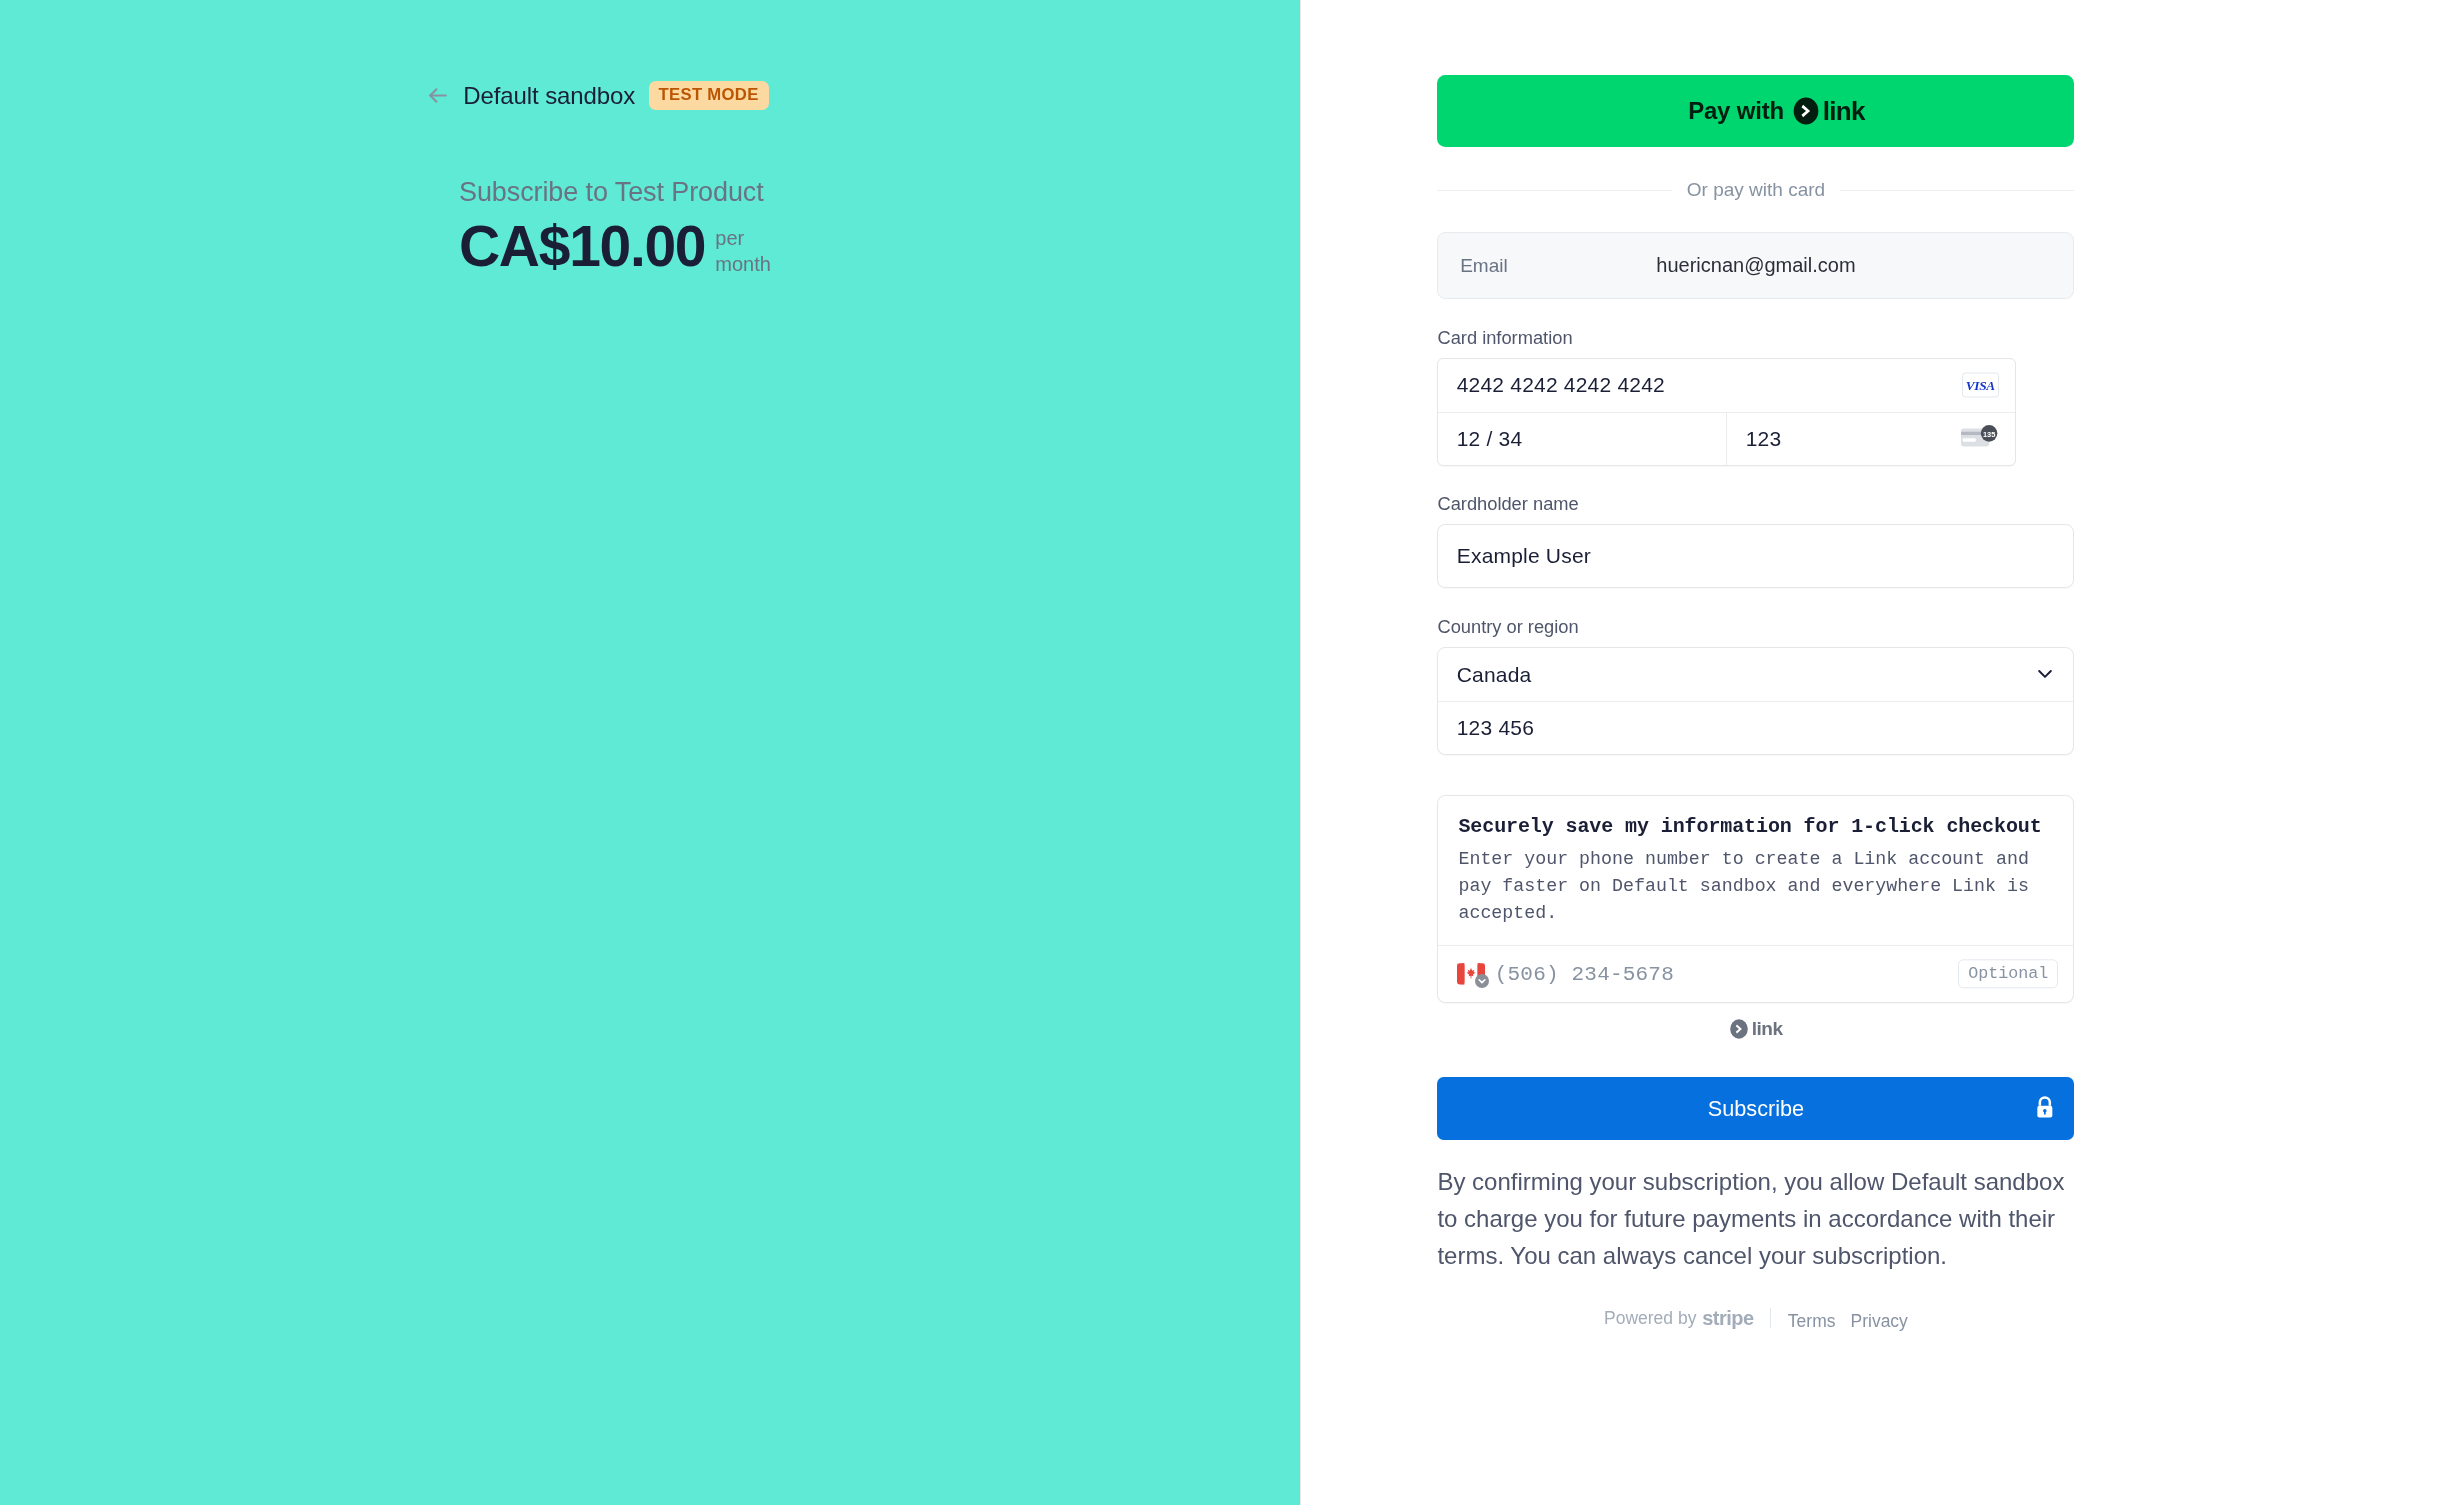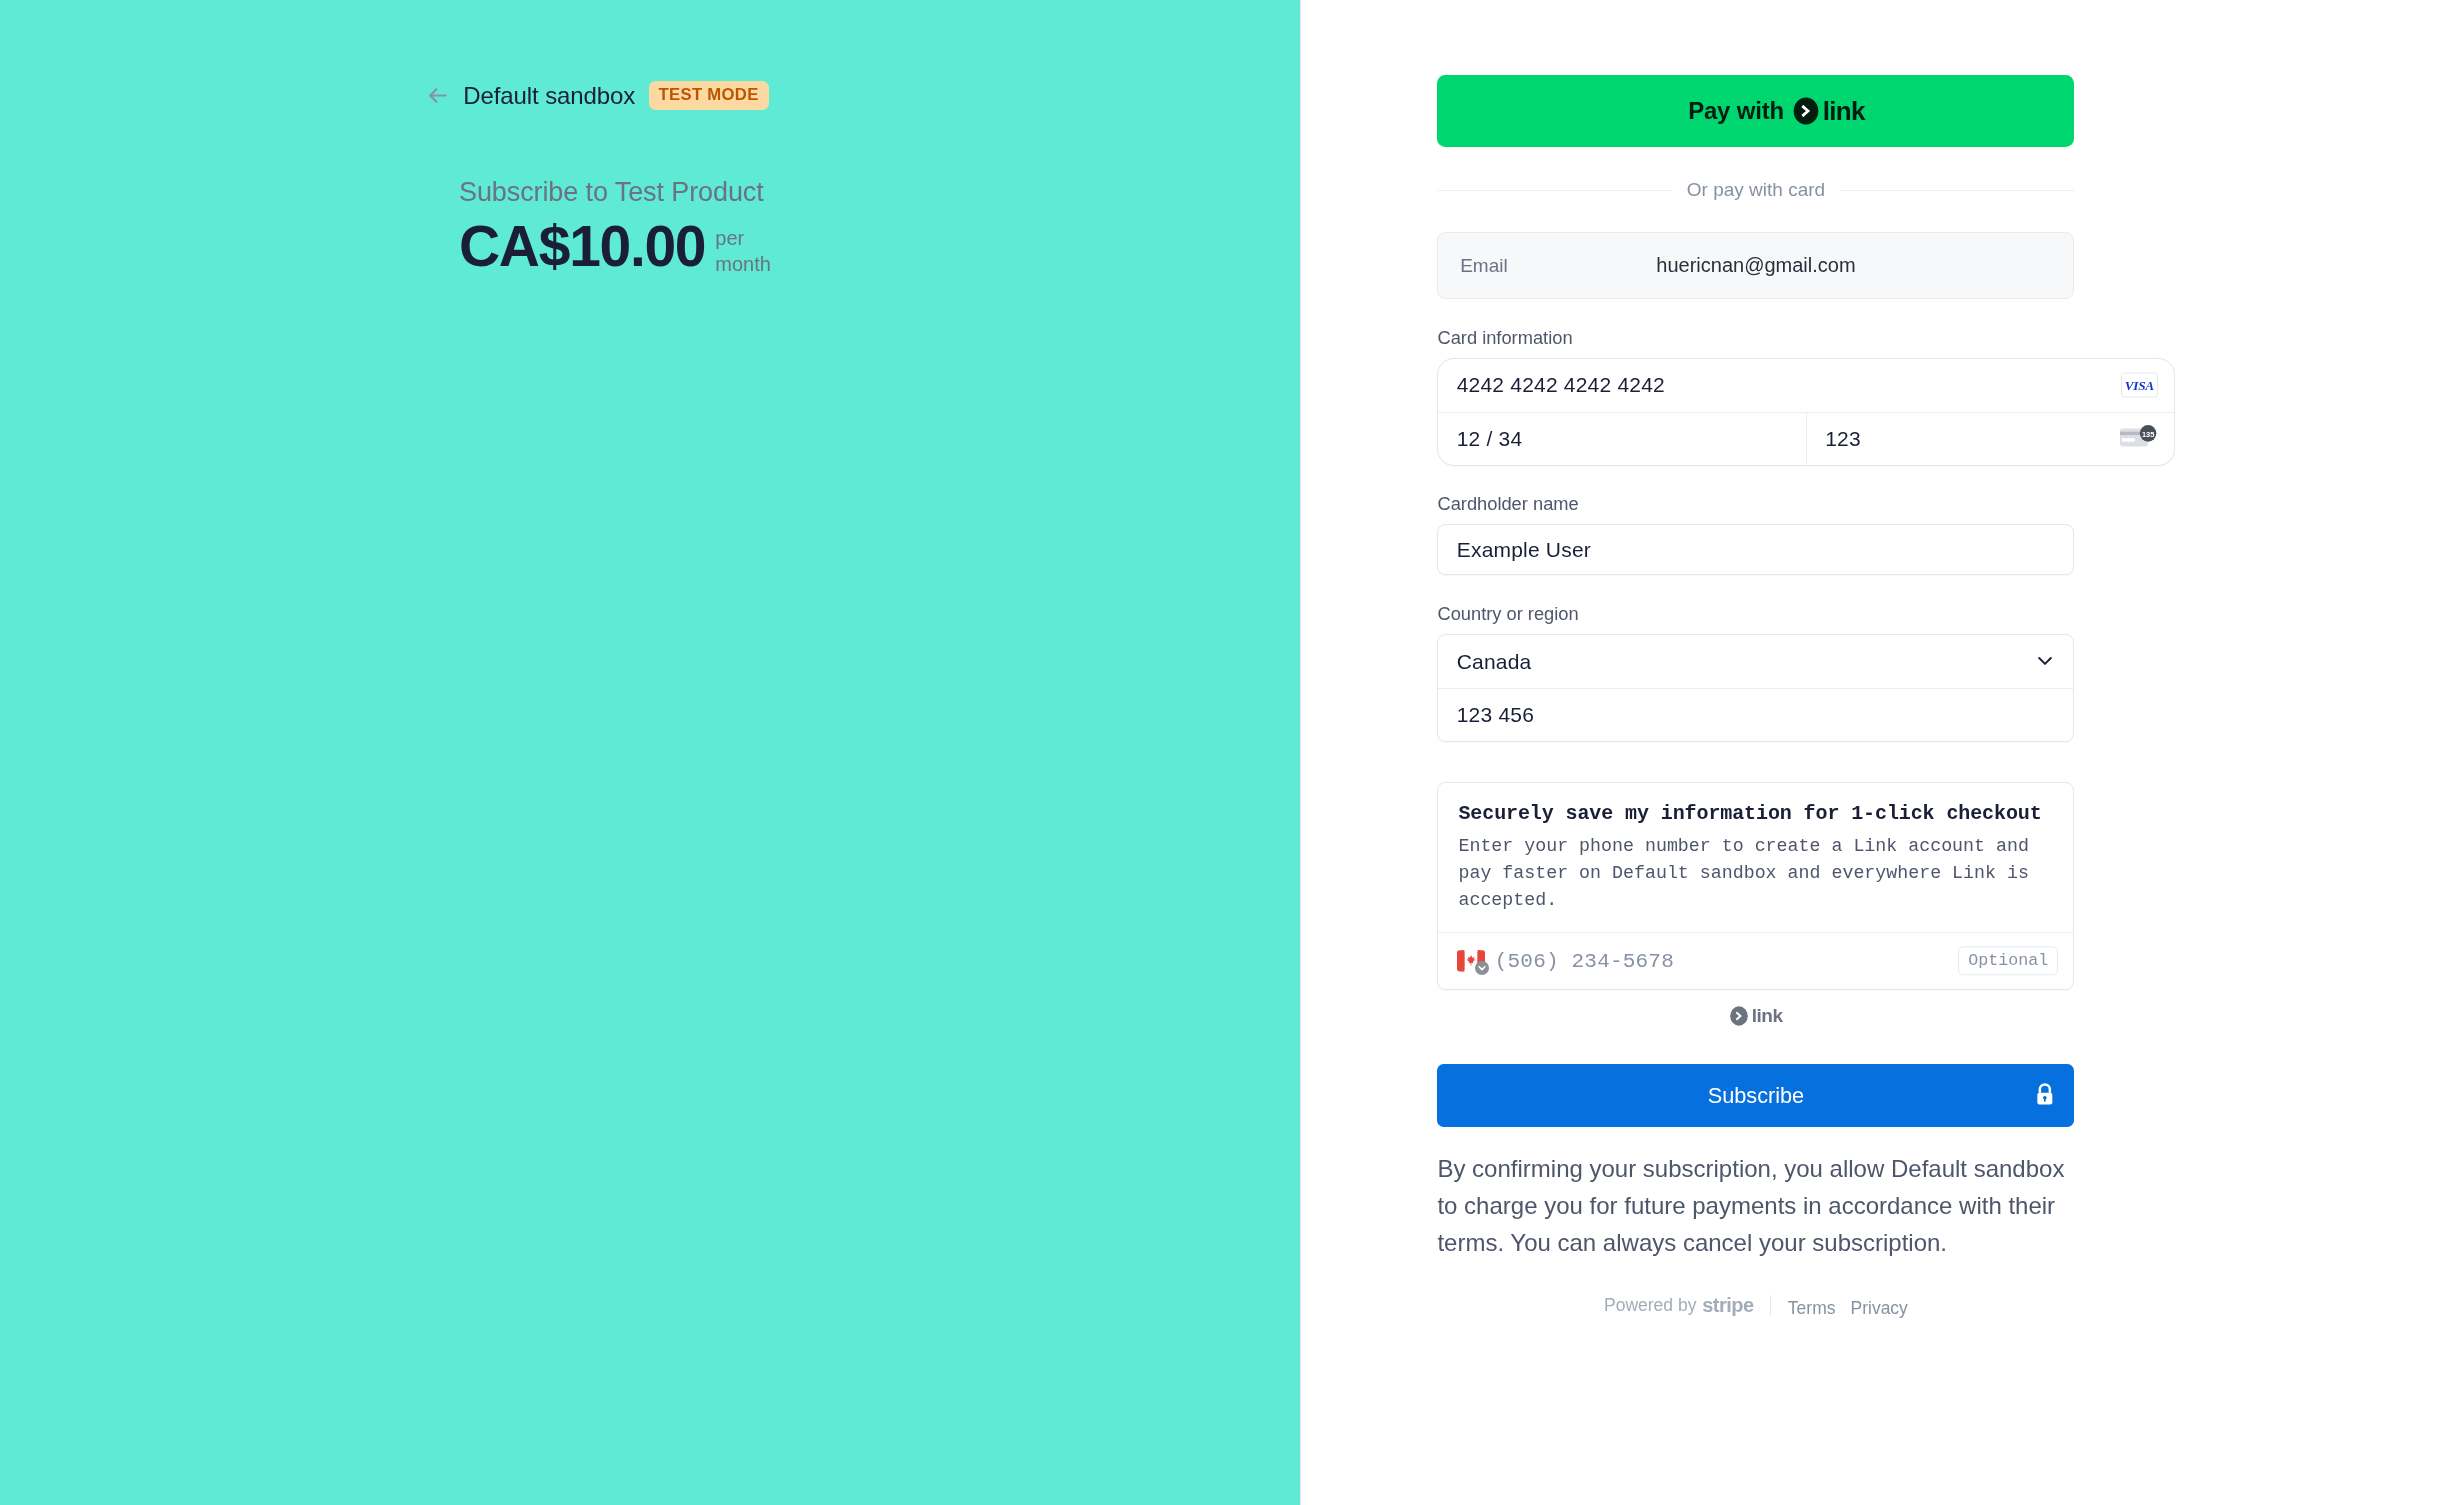--- a/index.html
+++ b/index.html
@@ -83,21 +83,21 @@
   .email-value {
     width: 100%; text-align: center; font-size: 20px; color: #2b2f3a;
   }
 
   .field-label {
     font-size: 18.3px; color: #4f566b; margin-bottom: 9.2px; display: block;
   }
   .group { margin-top: 27.5px; }
 
   .card-group {
-    width: 738px; border: 0.8px solid #e6e6e6; border-radius: 17px;
+    width: 579px; border: 0.8px solid #e6e6e6; border-radius: 6px;
     background: #fff; overflow: hidden;
     box-shadow: 0 0.8px 0.8px rgba(0,0,0,0.03);
     text-align: center;
   }
   .card-row {
     height: 53px; display: flex; align-items: center;
     padding: 0 18.3px; position: relative;
   }
   .split-row { display: flex; height: 53px; border-top: 0.8px solid #ececec; }
   .split-cell {
@@ -113,21 +113,21 @@
     border-radius: 3.3px; display: flex; align-items: center; justify-content: center;
   }
   .visa-text {
     font-family: "Liberation Serif", serif;
     font-size: 13.3px; font-weight: 700; font-style: italic;
     color: #1434cb; letter-spacing: -0.3px;
   }
   .cvc-icon { position: absolute; right: 16.7px; top: 50%; transform: translateY(-50%); }
 
   .single-box {
-    width: 637px; height: 51px; border: 0.8px solid #e6e6e6; border-radius: 8.3px;
+    width: 637px; height: 64px; border: 0.8px solid #e6e6e6; border-radius: 8.3px;
     background: #fff; display: flex; align-items: center; padding: 0 18.3px;
     box-shadow: 0 0.8px 0.8px rgba(0,0,0,0.03);
   }
   .country-group {
     width: 637px; border: 0.8px solid #e6e6e6; border-radius: 8.3px;
     background: #fff; overflow: hidden; box-shadow: 0 0.8px 0.8px rgba(0,0,0,0.03);
   }
   .sel-row {
     height: 53px; display: flex; align-items: center; padding: 0 18.3px;
     position: relative; cursor: pointer;

